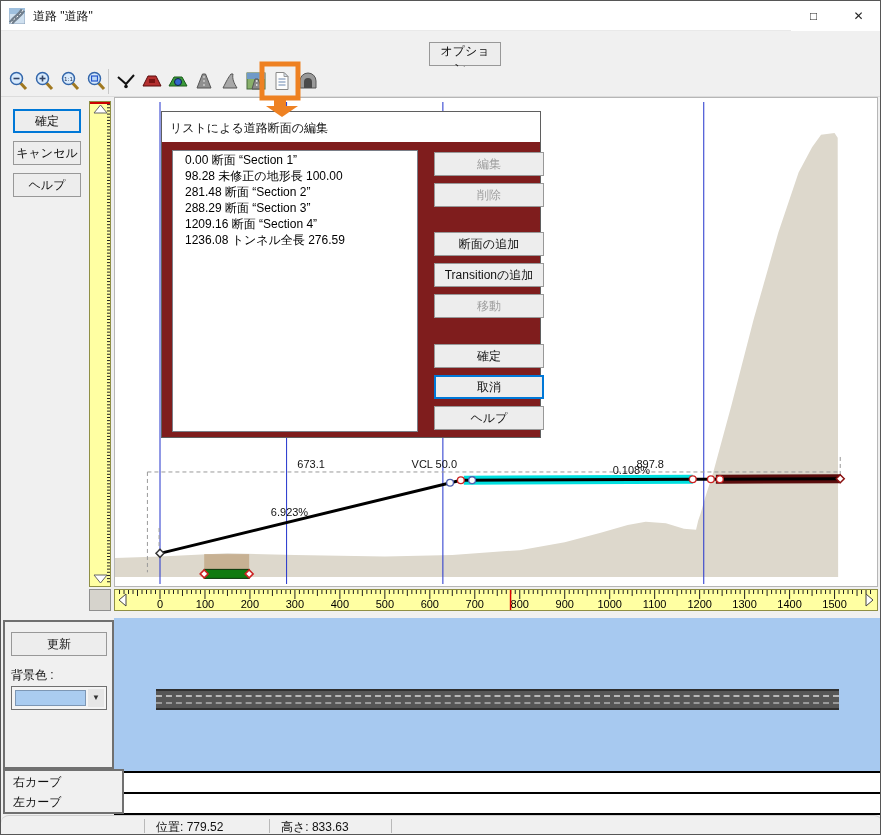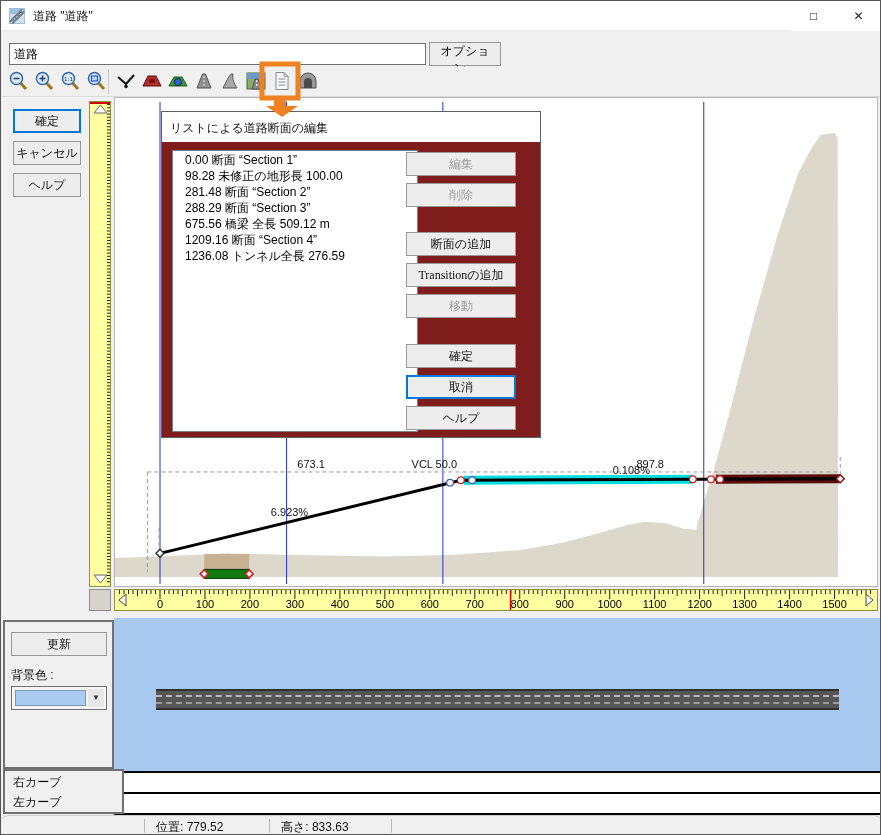--- a/index.html
+++ b/index.html
@@ -33,21 +33,21 @@
   .hruler { position: absolute; left: 113px; top: 588px; width: 764px; height: 22px; background: #ffffa2; border: 1px solid #8f8f45; }
   .corner { position: absolute; left: 88px; top: 588px; width: 22px; height: 22px; background: #d6d3cc; border: 1px solid #8f8f8f; }
   .chart { position: absolute; left: 113px; top: 96px; width: 764px; height: 490px; background: #fff; border: 1px solid #b6b6b6; }
 
   
   .dialog { position: absolute; left: 160px; top: 110px; width: 380px; height: 327px; background: #7f1d1d; border: 1px solid #5f5f5f; z-index: 20; }
   .dialog-title { position: absolute; left: 0; top: 0; width: 100%; height: 30px; background: #fff; }
   .dialog-title span { position: absolute; left: 8px; top: 8px; font-size: 12px; color: #111; }
   .listbox { position: absolute; left: 10px; top: 38px; width: 246px; height: 282px; background: #fff; border: 1px solid #7a7f88; overflow: hidden; padding: 1px 12px; }
   .list-item { font-size: 12px; line-height: 16px; white-space: nowrap; color: #000; }
-  .dlg-btn { position: absolute; left: 244px; width: 110px; height: 24px; font-family: Liberation Serif, serif; }
+  .dlg-btn { position: absolute; left: 272px; width: 110px; height: 24px; }
   .disabled { color: #9f9f9f; }
 
   
   #highlight-arrow { position: absolute; left: 253px; top: 58px; z-index: 50; }
 
   
   .panel1 { position: absolute; left: 2px; top: 619px; width: 111px; height: 149px; background: #f0f0f0; border: 2px solid #707070; }
   .panel2 { position: absolute; left: 2px; top: 768px; width: 121px; height: 45px; background: #f0f0f0; border: 2px solid #707070; }
   #update-btn { position: absolute; left: 10px; top: 631px; width: 96px; height: 24px; }
   .bg-label { position: absolute; left: 10px; top: 666px; color: #111; }
@@ -78,21 +78,20 @@
       <rect x="0" y="0" width="16" height="6" fill="#9fc0de"></rect>
       <path d="M2,15 C6,9 10,9 14,2" stroke="#707e8c" stroke-width="5" fill="none"></path>
       <path d="M2,15 C6,9 10,9 14,2" stroke="#fff" stroke-width="1" stroke-dasharray="2 2" fill="none"></path>
     </svg>
     <span class="title-text">道路 "道路"</span>
     <div class="winbtn" style="left:790px">□</div>
     <div class="winbtn" style="left:835px">✕</div>
   </div>
 
   <div class="toprow"></div>
-  <input id="name-input" value="道路" style="">
   <button class="btn" id="options-btn">オプション...</button>
 
   <div class="toolbar"></div>
   <button class="tool" style="left:6px">
     <svg width="22" height="22">
         <line x1="13.5" y1="13" x2="19" y2="19" stroke="#a07820" stroke-width="3"></line>
         <circle cx="9.5" cy="8.5" r="6" fill="#d8eafc" stroke="#3366aa" stroke-width="1.5"></circle>
         <line x1="6.5" y1="8.5" x2="12.5" y2="8.5" stroke="#334466" stroke-width="1.6"></line>
       </svg>
   </button>
@@ -560,21 +559,20 @@
 
   <div class="dialog">
     <div class="dialog-title">
         <span>リストによる道路断面の編集</span>
       </div>
     <div class="listbox" id="section-list">
         <div class="list-item">0.00 断面 “Section 1”</div>
         <div class="list-item">98.28 未修正の地形長 100.00</div>
         <div class="list-item">281.48 断面 “Section 2”</div>
         <div class="list-item">288.29 断面 “Section 3”</div>
-        <div class="list-item">675.56 橋梁 全長 509.12 m</div>
         <div class="list-item">1209.16 断面 “Section 4”</div>
         <div class="list-item">1236.08 トンネル全長 276.59</div>
       </div>
     <button class="btn dlg-btn disabled" style="top:40px">編集</button>
     <button class="btn dlg-btn disabled" style="top:71px">削除</button>
     <button class="btn dlg-btn" style="top:120px">断面の追加</button>
     <button class="btn dlg-btn" style="top:151px">Transitionの追加</button>
     <button class="btn dlg-btn disabled" style="top:182px">移動</button>
     <button class="btn dlg-btn" style="top:232px">確定</button>
     <button class="btn dlg-btn focused" style="top:263px">取消</button>

